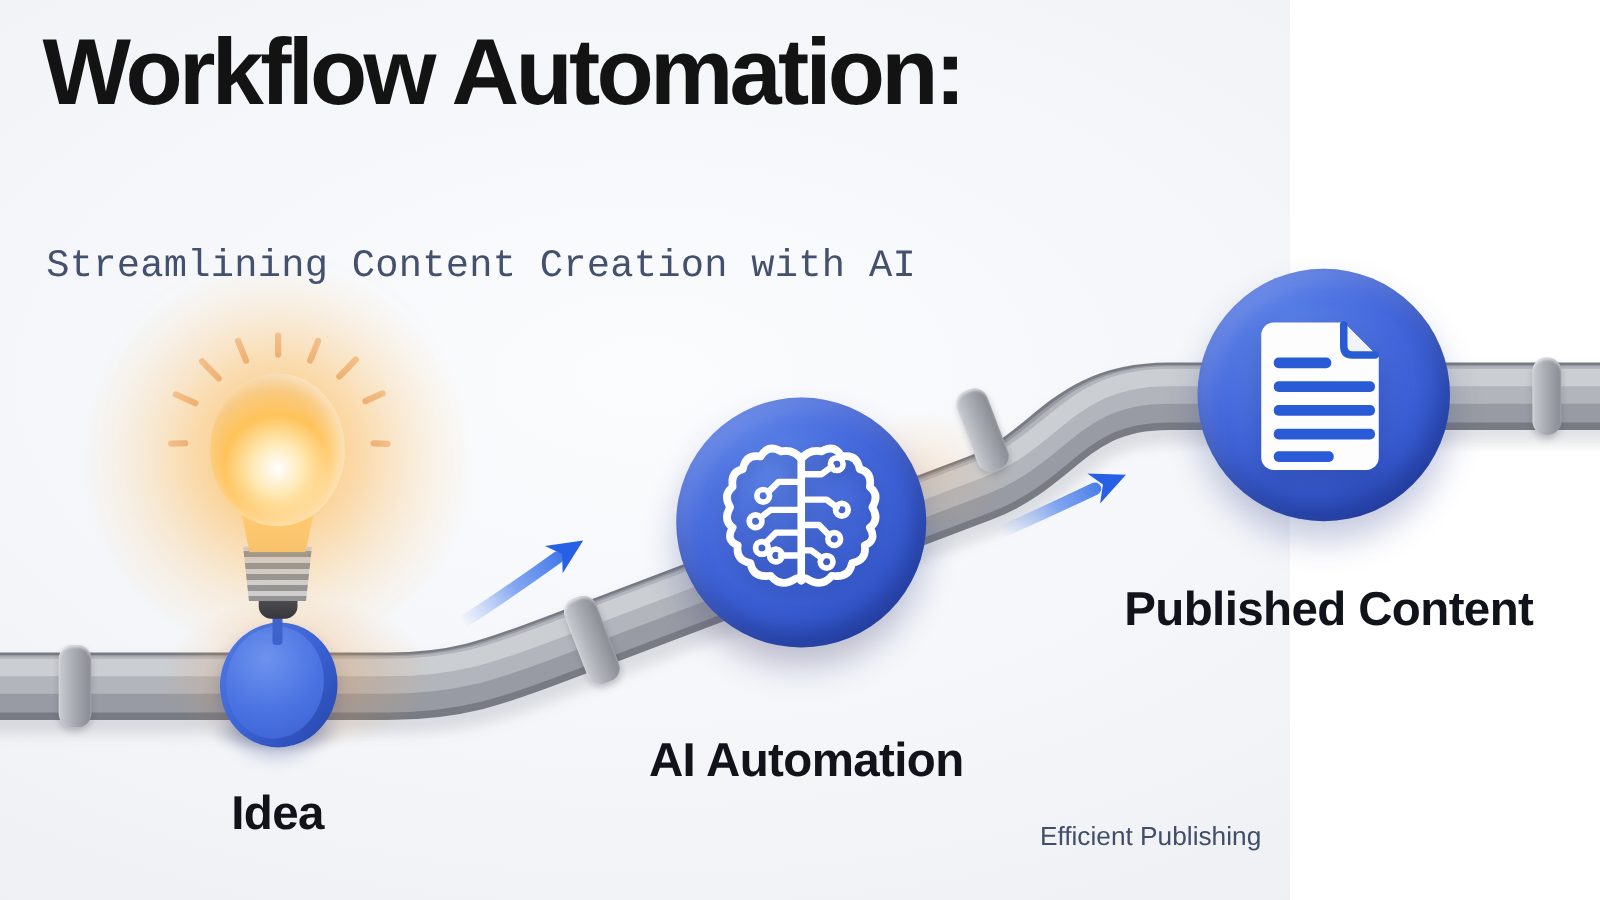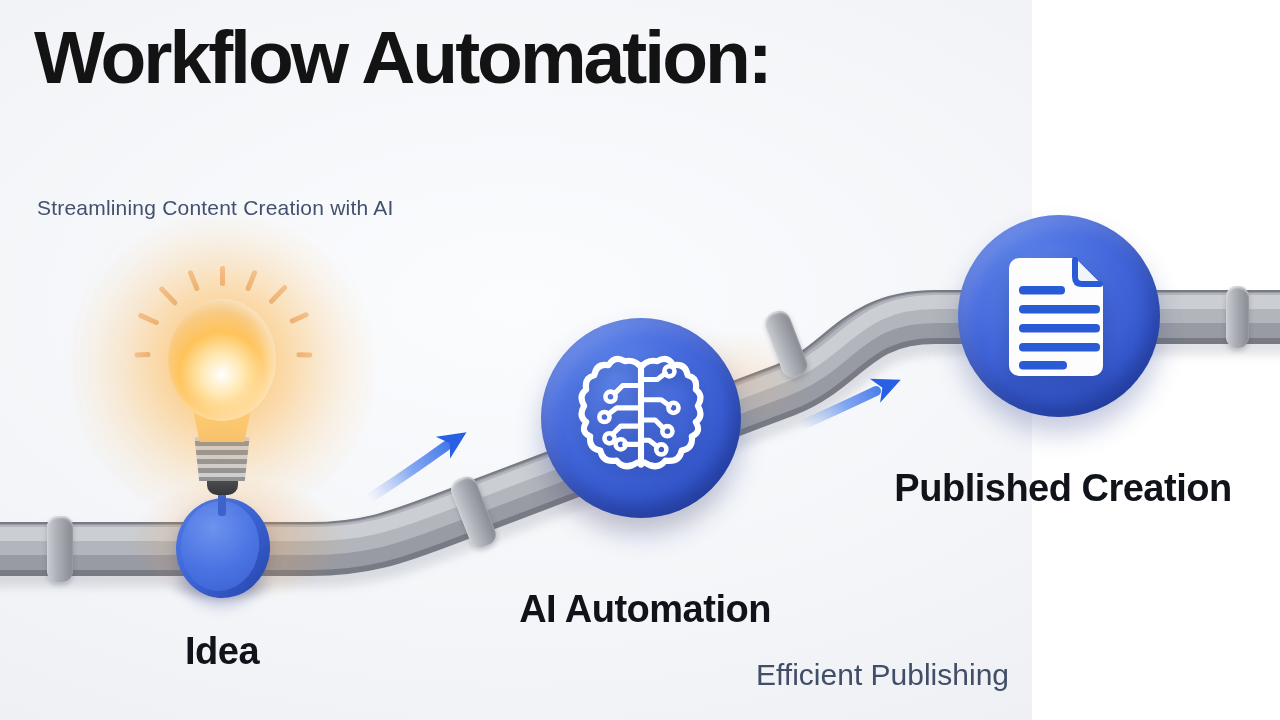--- a/index.html
+++ b/index.html
@@ -5,21 +5,21 @@
   html,body{margin:0;padding:0;}
   body{width:1280px;height:720px;overflow:hidden;font-family:"Liberation Sans","DejaVu Sans",sans-serif;}
   #canvas{position:relative;width:1032px;height:720px;
     background:radial-gradient(120% 95% at 50% 42%, #fbfcfe 0%, #f3f5f8 48%, #e9ebef 100%);}
   .abs{position:absolute;}
 
   
   #title{left:34px;top:18px;color:#131313;font-weight:800;font-size:75px;line-height:1.06;
     letter-spacing:-3px;white-space:nowrap;}
   #title span{display:block;}
-  #subtitle{left:37px;top:196px;font-size:21px;color:#43506e;letter-spacing:0.2px;white-space:nowrap;}
+  #subtitle{left:37px;top:196px;font-size:31px;color:#43506e;letter-spacing:0.2px;white-space:nowrap;font-family:Liberation Mono, monospace;}
 
   
   .glow{border-radius:50%;pointer-events:none;}
   #glow-bulb{left:42px;top:190px;width:360px;height:360px;
     background:radial-gradient(circle,rgba(255,196,110,.55) 0%,rgba(255,196,110,0) 62%);}
   #glow-pipe-left{left:130px;top:478px;width:215px;height:125px;
     background:radial-gradient(closest-side,rgba(240,150,60,.38),rgba(240,150,60,0));}
   #glow-pipe-mid{left:545px;top:425px;width:185px;height:115px;
     background:radial-gradient(closest-side,rgba(240,150,60,.22),rgba(240,150,60,0));}
   #glow-pipe-exit{left:660px;top:330px;width:150px;height:95px;
@@ -69,21 +69,21 @@
     box-shadow:0 16px 26px rgba(45,65,140,.28), inset -6px -12px 20px rgba(20,35,105,.45), inset 8px 10px 16px rgba(255,255,255,.18);}
   #node-ai svg{filter:drop-shadow(0 6px 8px rgba(20,40,110,.35));}
   #node-pub svg{filter:drop-shadow(0 10px 12px rgba(25,45,120,.35));}
 
   
   .stage-label{font-weight:bold;font-size:38px;color:#10131a;letter-spacing:-0.5px;
     transform:translateX(-50%);white-space:nowrap;}
   #label-idea{left:222px;top:630px;}
   #label-ai{left:645px;top:588px;}
   #label-pub{left:1063px;top:467px;}
-  #footer-tagline{right:23px;top:658px;font-size:30px;color:#414e68;white-space:nowrap;}
+  #footer-tagline{right:23px;top:658px;font-size:21px;color:#414e68;white-space:nowrap;}
 
   svg.layer{position:absolute;left:0;top:0;pointer-events:none;}
 </style>
 </head>
 <body>
 
 <div id="canvas">
 
   <div class="abs glow" id="glow-bulb"></div>
 
@@ -201,17 +201,17 @@
     </svg>
   </div>
 
   <div class="abs" id="title">
     <span>Workflow Automation:</span>
   </div>
   <div class="abs" id="subtitle">Streamlining Content Creation with AI</div>
 
   <div class="abs stage-label" id="label-idea">Idea</div>
   <div class="abs stage-label" id="label-ai">AI Automation</div>
-  <div class="abs stage-label" id="label-pub">Published Creation</div>
+  <div class="abs stage-label" id="label-pub">Published Content</div>
 
   <div class="abs" id="footer-tagline">Efficient Publishing</div>
 
 </div>
 
 </body></html>

